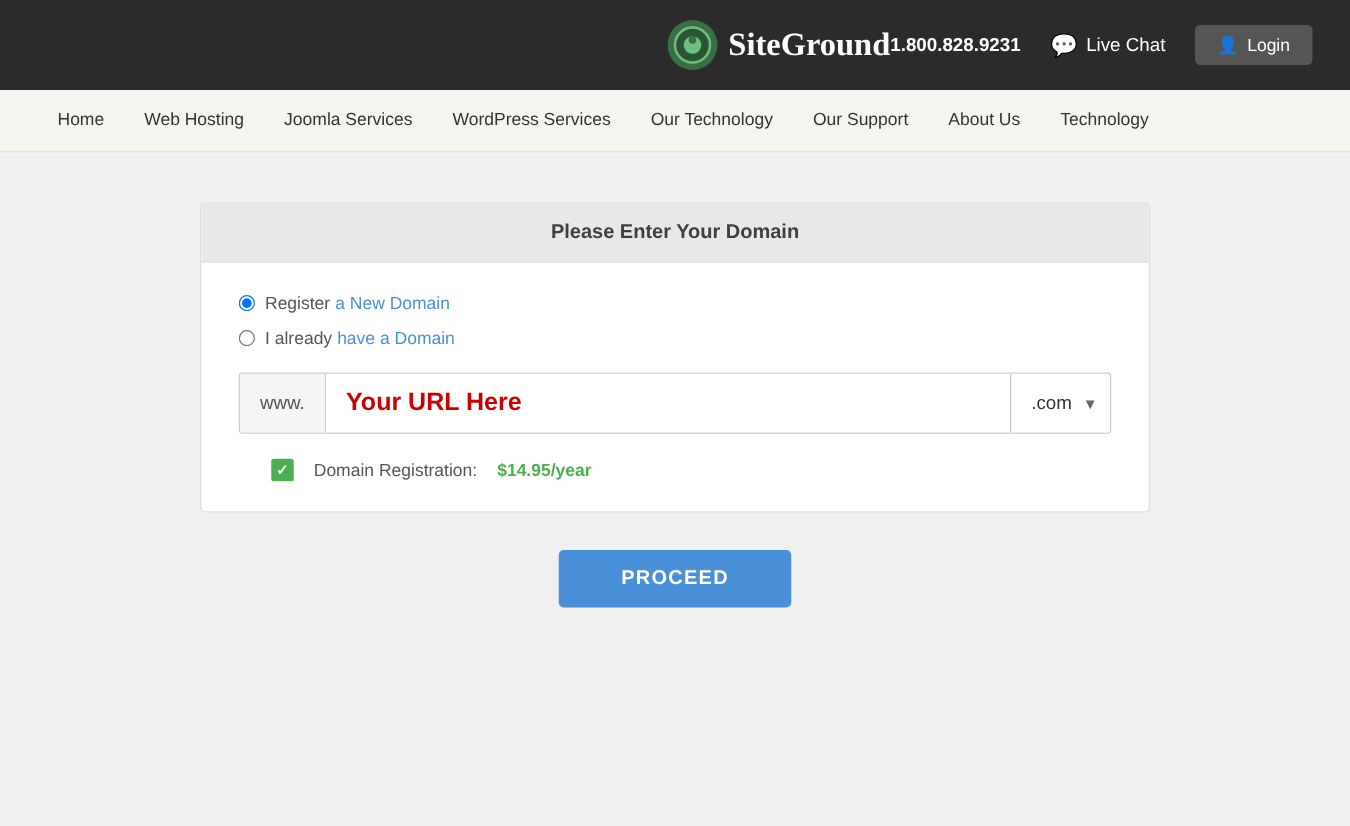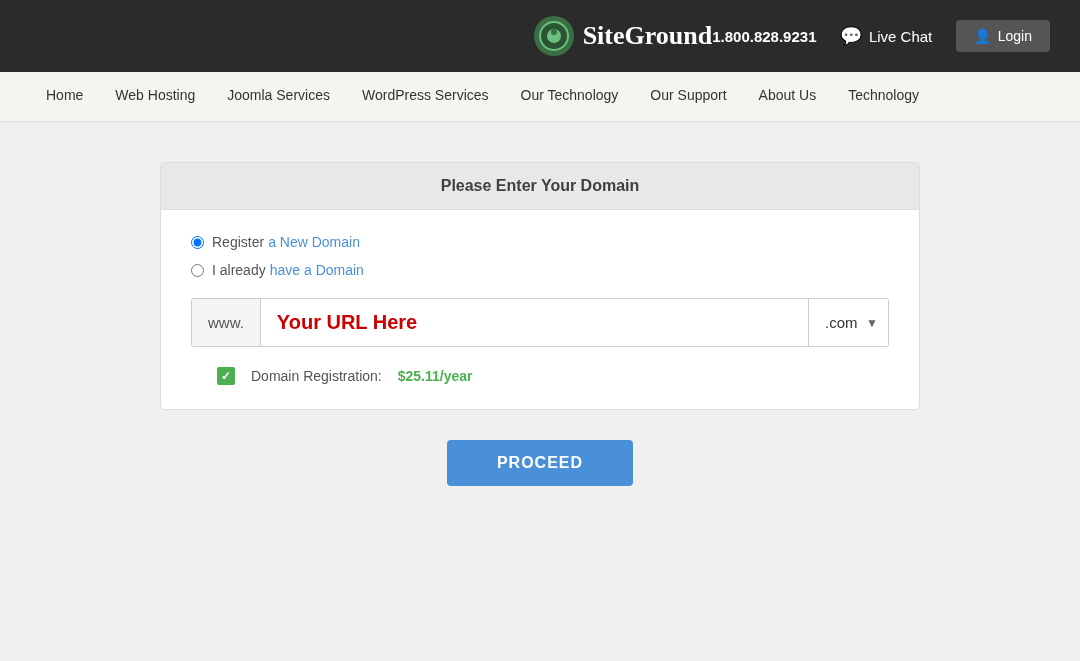--- a/index.html
+++ b/index.html
@@ -332,21 +332,21 @@
             <option>.info</option>
             <option>.biz</option>
           </select>
           <span class="tld-chevron">▼</span>
         </div>
       </div>
 
       <div class="domain-reg-row">
         <div class="checkbox-green"></div>
         <span class="domain-reg-label">Domain Registration:</span>
-        <span class="domain-price">$25.11/year</span>
+        <span class="domain-price">$14.95/year</span>
       </div>
 
     </div>
   </div>
 
   <button class="proceed-btn">
     <span>PROCEED</span>
   </button>
 
 </div>

